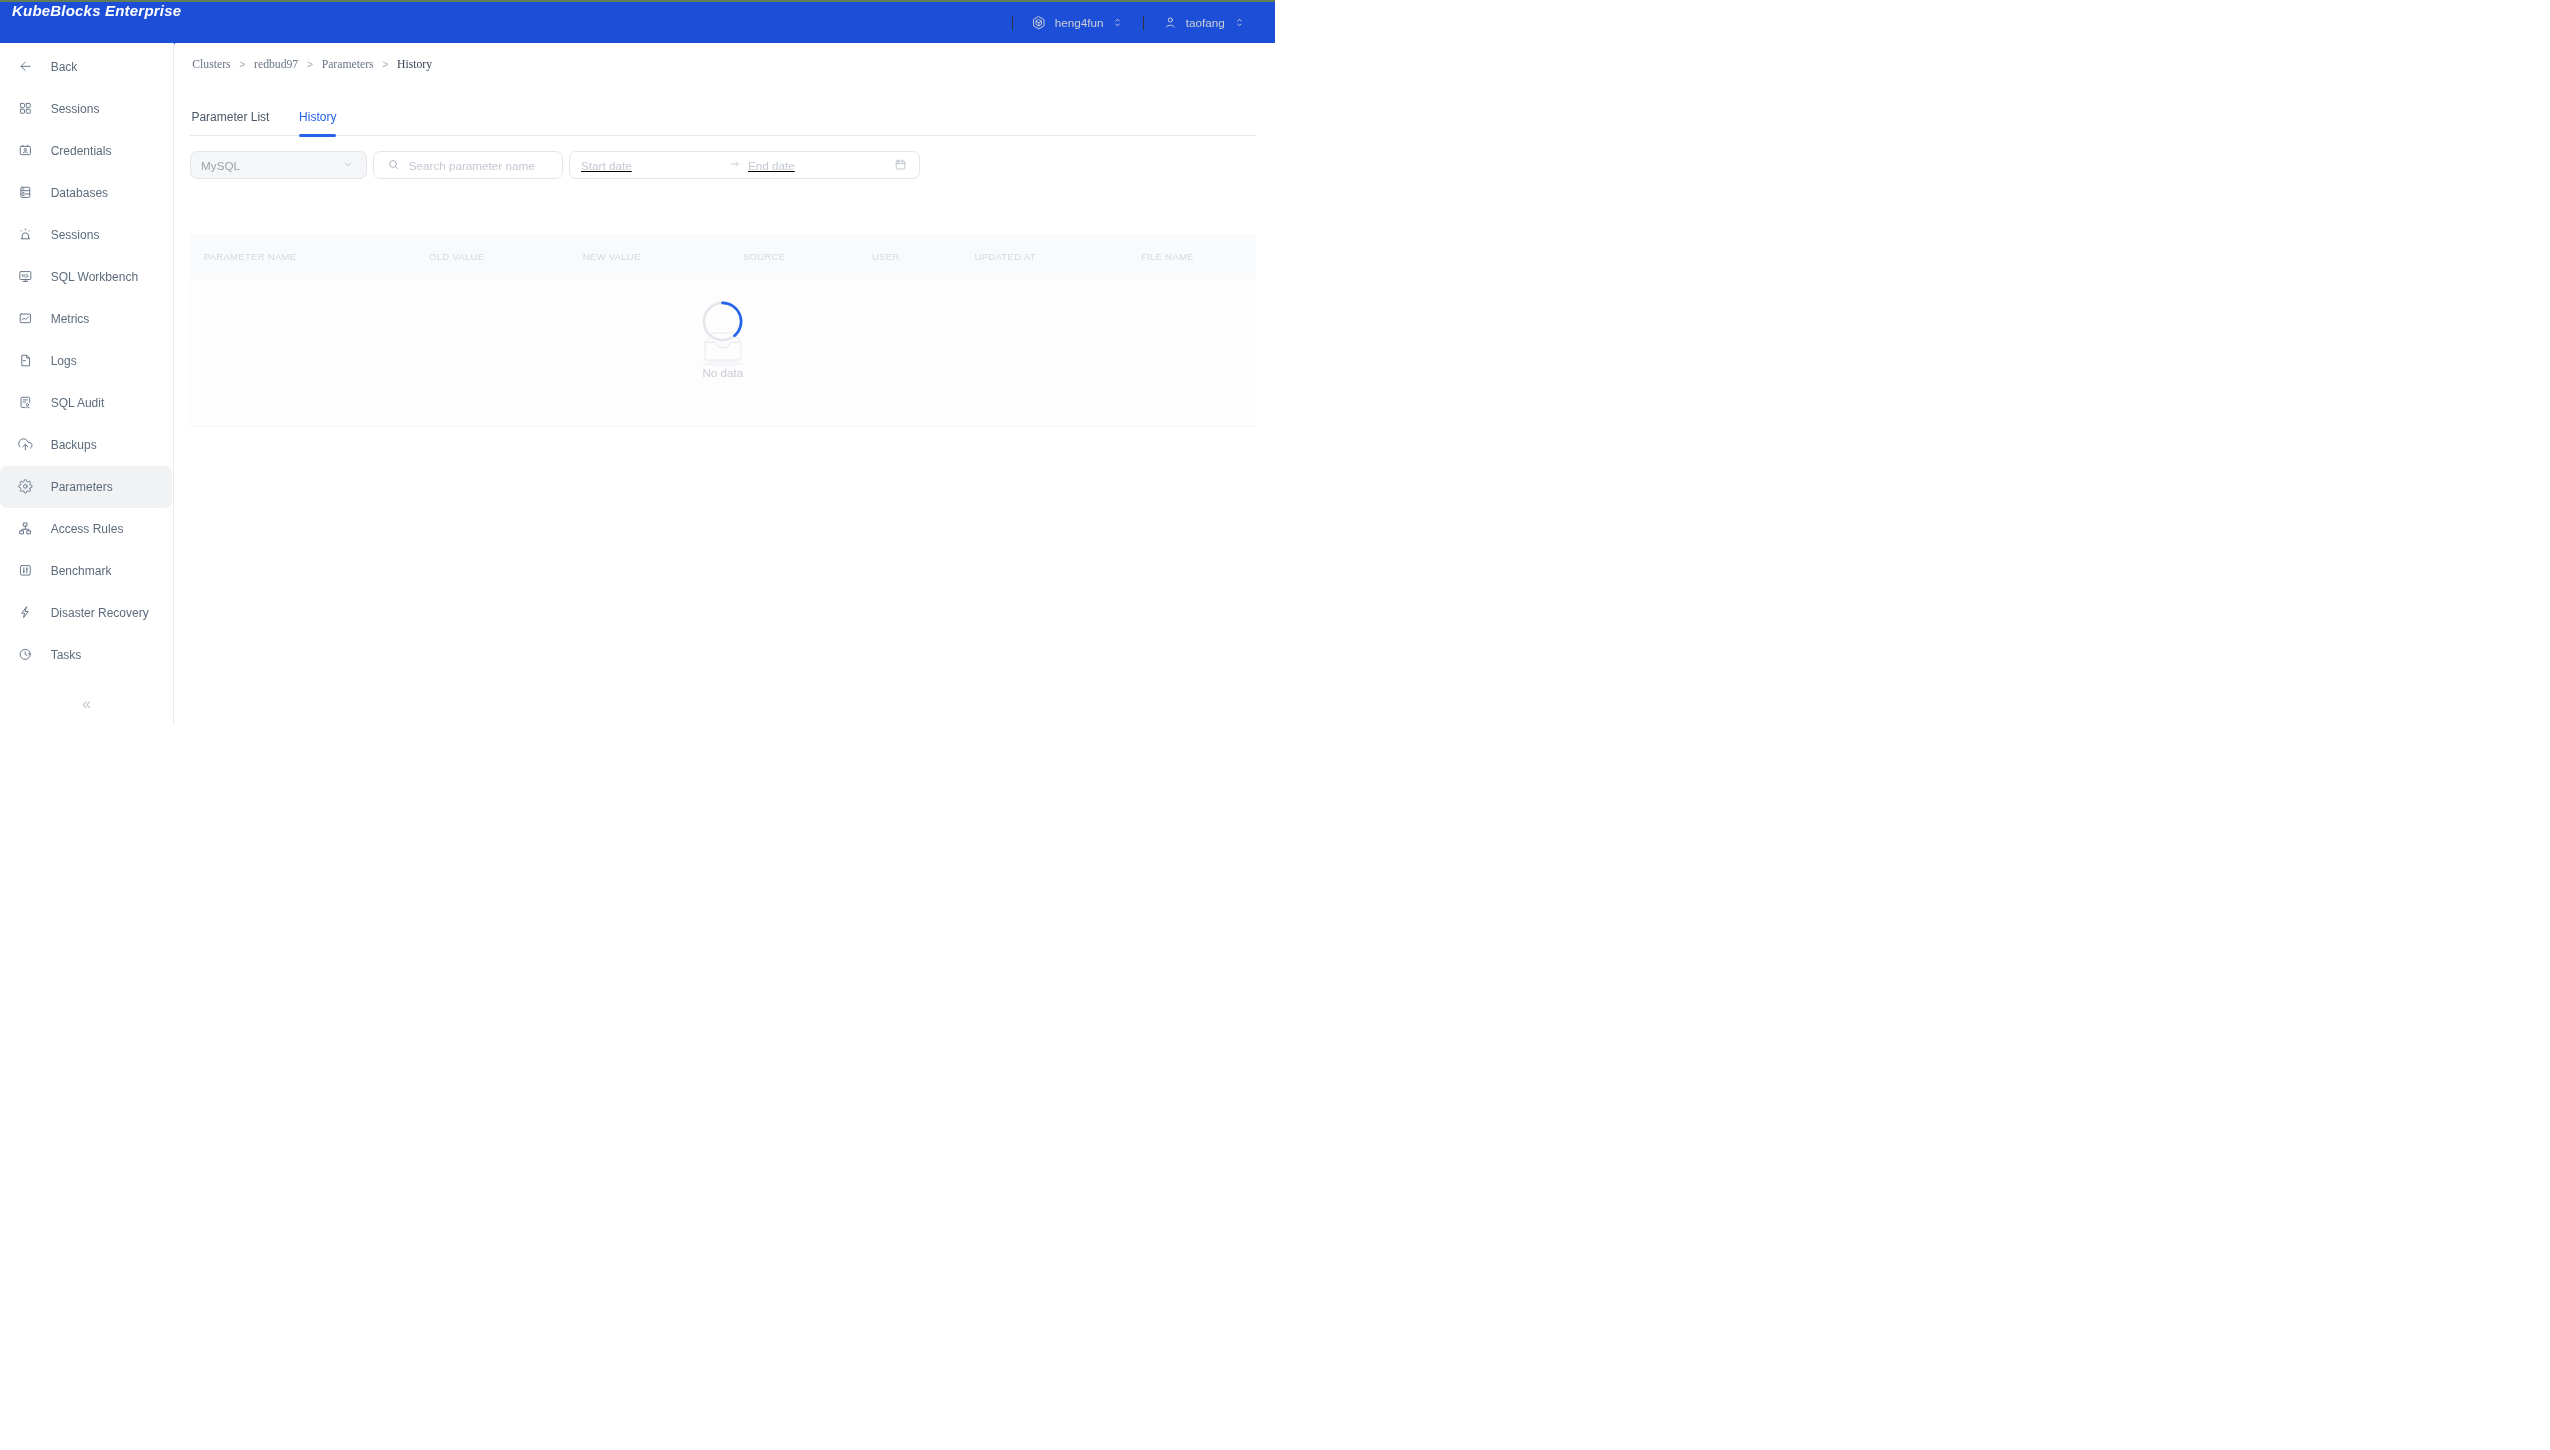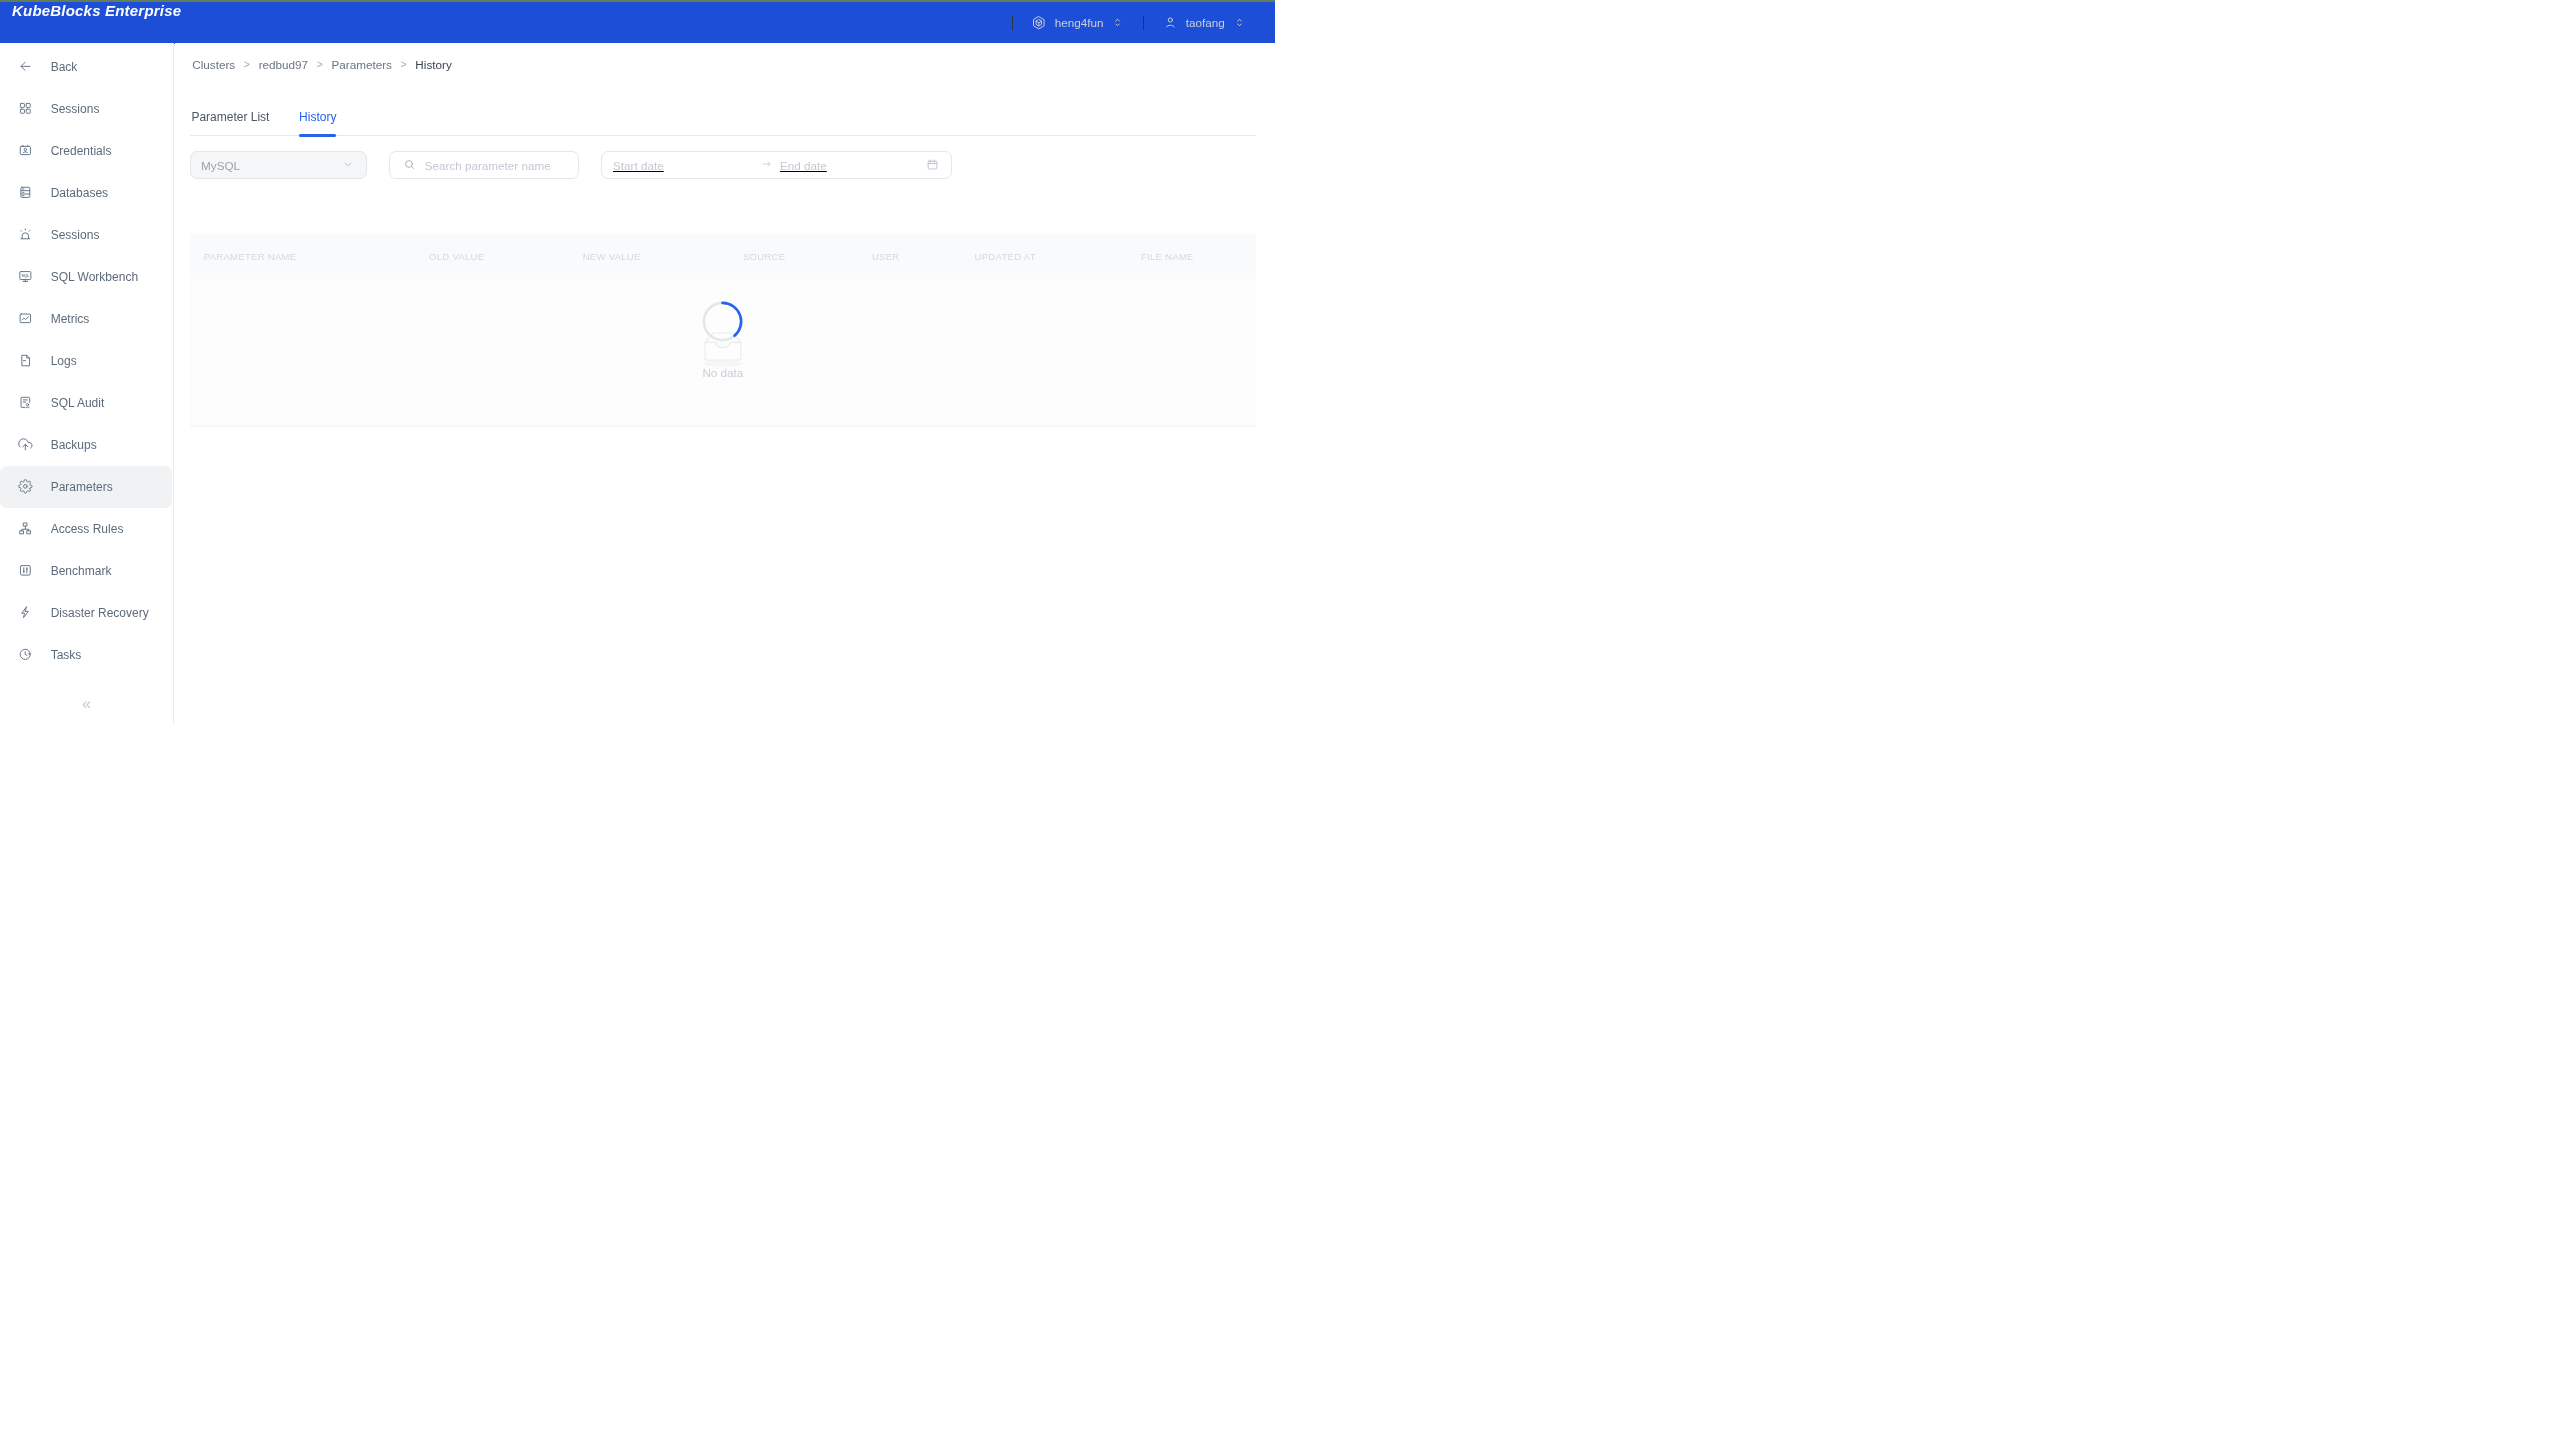--- a/index.html
+++ b/index.html
@@ -25,34 +25,34 @@
   .side-item .sicon{width:14.7px;height:14.7px;flex:0 0 14.7px;color:#667588;display:flex;}
   .side-item .sicon svg{width:100%;height:100%;}
   .side-item.active{background:#f1f2f4;border-radius:7px;width:calc(100% - 0.9px);}
   .collapse-btn{position:absolute;bottom:12px;left:0;width:100%;text-align:center;
                 color:#c2c8d0;font-size:15.6px;cursor:pointer;user-select:none;}
 
   
   .main{position:absolute;left:175px;top:43px;right:0;bottom:0;background:#fff;}
   .breadcrumb{position:absolute;left:17.3px;top:14.7px;display:flex;align-items:center;gap:8.7px;
               font-size:11.7px;color:#6a7585;}
-  .crumb{cursor:pointer;}
+  .crumb{cursor:pointer;font-family:Liberation Serif, serif;}
   .crumb.current{color:#3b4554;cursor:default;}
   .crumb-sep{color:#a1aab6;font-size:10.4px;}
 
   .tabs{position:absolute;left:14.7px;right:19px;top:56px;height:37px;
         border-bottom:0.9px solid #e7e9ed;display:flex;align-items:center;gap:28px;
         box-sizing:border-box;}
   .tab{font-size:12px;color:#4a5768;cursor:pointer;position:relative;height:100%;
        display:flex;align-items:center;margin-left:1.7px;text-align:right;}
   .tab.active{color:#2563eb;}
   .tab.active::after{content:"";position:absolute;left:0;right:0;bottom:-1.7px;height:2.6px;
                      background:#2563eb;border-radius:1.7px;}
 
-  .filters{position:absolute;left:14.7px;top:108px;display:flex;gap:22px;align-items:center;}
+  .filters{position:absolute;left:14.7px;top:108px;display:flex;gap:6px;align-items:center;}
   .control{height:28px;border:0.9px solid #e4e6ea;border-radius:7px;box-sizing:border-box;
            display:flex;align-items:center;font-size:11.7px;background:#fff;}
   .select{width:177px;background:#f5f6f8;padding:0 12px 0 10.4px;justify-content:space-between;
           color:#9aa1ad;cursor:default;}
   .search{width:190px;padding:0 13px;gap:7px;cursor:text;}
   .search input{border:none;outline:none;background:transparent;flex:1;min-width:0;
                 font-size:11.7px;color:#3b4554;font-family:"Liberation Sans",sans-serif;}
   .search input::placeholder{color:#c3c8d2;}
   .daterange{width:351px;padding:0 11.3px;gap:7px;cursor:pointer;text-decoration:underline;}
   .dr-ph{color:#c3c8d2;}

